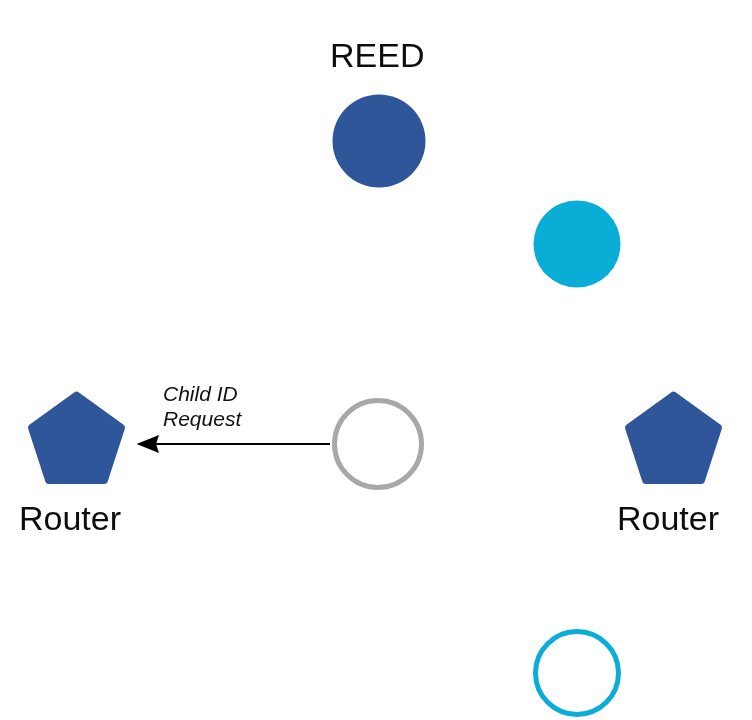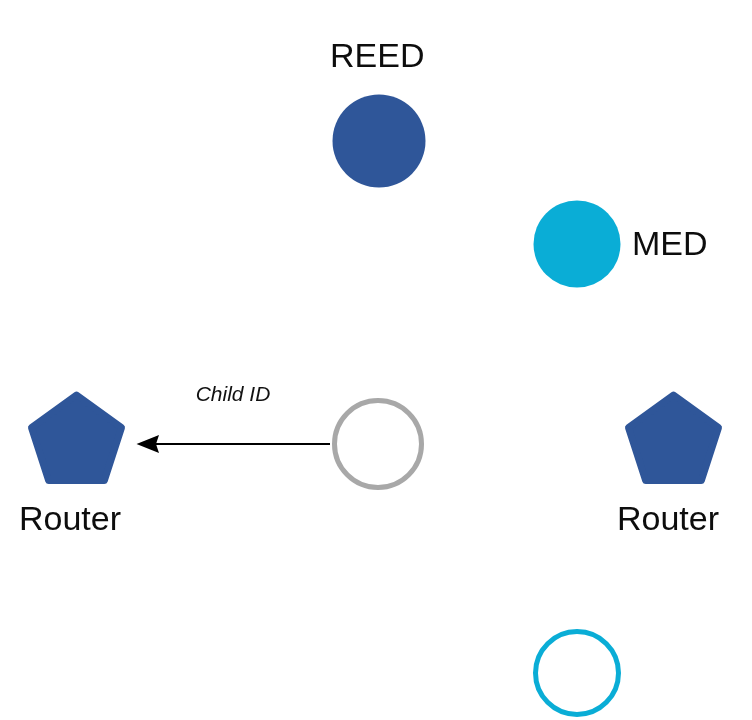--- a/index.html
+++ b/index.html
@@ -40,21 +40,20 @@
     letter-spacing: 0px;
     white-space: nowrap;
   }
   .edge-label {
     position: absolute;
     color: #111111;
     font-family: "Liberation Sans", sans-serif;
     font-style: italic;
     font-size: 21px;
     line-height: 25px;
-    text-align: center;
     white-space: nowrap;
   }
   
   #label-reed   { left: 330px; top: 22px; }
   #label-med    { left: 632px; top: 210px; }
   #label-sed    { left: 638px; top: 631px; }
   #label-router-left  { left: 19px;  top: 485px; }
   #label-router-right { left: 617px; top: 485px; }
   #label-child-id-request { left: 163px; top: 365px; width: 140px; }
 </style>
@@ -78,24 +77,24 @@
     <circle id="shape-sed" cx="577" cy="657" r="41.5" fill="#ffffff" stroke="#0aadd6" stroke-width="5"></circle>
 
     <g id="edge-child-id-request">
       <line x1="330" y1="428" x2="152" y2="428" stroke="#000000" stroke-width="2.2"></line>
       <polygon points="136.5,428 159,419 156,428 159,437" fill="#000000"></polygon>
     </g>
   </svg>
 
   <div class="node-label" id="label-reed">REED</div>
 
-  <div class="node-label" id="label-med">MED</div>
 
   <div class="node-label" id="label-router-left">Router</div>
 
   <div class="node-label" id="label-router-right">Router</div>
 
 
   <div class="edge-label" id="label-child-id-request">
     <div>Child ID</div>
+    <div>Request</div>
   </div>
 
 </div>
 
 </body></html>

